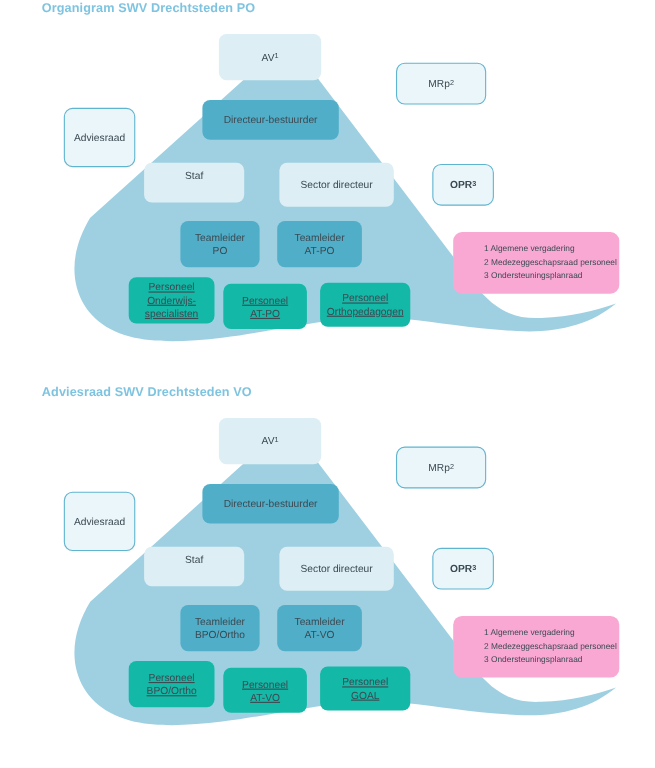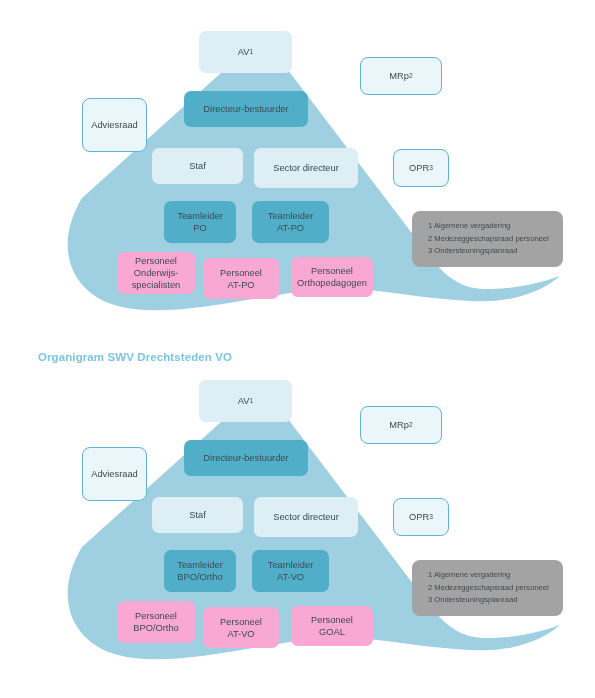--- a/index.html
+++ b/index.html
@@ -51,21 +51,22 @@
     display: flex;
     align-items: center;
     justify-content: center;
     text-align: center;
     color: #3c4a52;
     font-size: 9.3px;
     line-height: 12px;
     padding: 18px 4px;
   }
   .node-light {
-    background: #f9a8d4;
+    background: #14b8a6;
+    text-decoration: underline;
   }
   .node-pale {
     background: #ddeef4;
   }
   .node-dark {
     background: #51aec9;
   }
   .node-outlined {
     background: #eaf6fa;
     border: 1.4px solid #5fb4cf;
@@ -75,51 +76,52 @@
   .sup {
     font-size: 6.6px;
     vertical-align: super;
     line-height: 0;
   }
 
   
   .legend {
     position: absolute;
     box-sizing: border-box;
-    background: #a3a3a3;
+    background: #f9a8d4;
     border-radius: 8px;
-    padding: 9px 12px 10px 16px;
+    padding: 9px 12px 10px 28px;
   }
   .legend-line {
     font-size: 7.6px;
     line-height: 12.5px;
     color: #3c4a52;
     white-space: nowrap;
   }
 
   
   .n-av           { left: 199px; top: 31px;  width: 93px;  height: 42px; }
   .n-mrp          { left: 360px; top: 57px;  width: 82px;  height: 38px; }
-  .n-adviesraad   { left: 58px;  top: 98px;  width: 65px;  height: 54px; margin-left: 24px; }
+  .n-adviesraad   { left: 58px;  top: 98px;  width: 65px;  height: 54px; }
   .n-directeur    { left: 184px; top: 91px;  width: 124px; height: 25px; }
-  .n-staf         { left: 152px; top: 148px; width: 91px;  height: 28px; }
+  .n-staf         { left: 131px; top: 148px; width: 91px;  height: 28px; align-items: flex-end; }
   .n-sector       { left: 254px; top: 148px; width: 104px;  height: 40px; }
-  .n-opr          { left: 393px; top: 149px; width: 56px;  height: 36px; }
+  .n-opr          { left: 393px; top: 149px; width: 56px;  height: 36px; font-weight: bold; }
   .n-teamleider-1 { left: 164px; top: 201px; width: 72px;  height: 42px; }
   .n-teamleider-2 { left: 252px; top: 201px; width: 77px;  height: 42px; }
   .n-pers-1       { left: 117px; top: 252px; width: 78px;  height: 42px; }
   .n-pers-2       { left: 203px; top: 258px; width: 76px;  height: 41px; }
   .n-pers-3       { left: 291px; top: 257px; width: 82px;  height: 40px; }
   .n-legend       { left: 412px; top: 211px; width: 151px; height: 56px; }
 </style>
 </head>
 <body>
 
 <div class="organigram" id="organigram-po">
 
+  <div class="chart-title">Organigram SWV Drechtsteden PO</div>
 
   <svg class="blob-layer" viewBox="0 0 595 349" xmlns="http://www.w3.org/2000/svg">
     <path d="M 246,54
              C 262,50 276,56 288,70
              L 430,257
              C 452,285 470,290 492,289
              C 520,288 540,283 560,276
              C 536,296 505,303 470,301
              C 430,299 400,293 368,290
              C 330,287 300,291 272,296
@@ -200,21 +202,21 @@
 
   <div class="legend n-legend">
     <div class="legend-line">1 Algemene vergadering</div>
     <div class="legend-line">2 Medezeggeschapsraad personeel</div>
     <div class="legend-line">3 Ondersteuningsplanraad</div>
   </div>
 </div>
 
 <div class="organigram" id="organigram-vo">
 
-  <div class="chart-title">Organigram SWV Drechtsteden VO</div>
+  <div class="chart-title">Adviesraad SWV Drechtsteden VO</div>
 
   <svg class="blob-layer" viewBox="0 0 595 349" xmlns="http://www.w3.org/2000/svg">
     <path d="M 246,54
              C 262,50 276,56 288,70
              L 430,257
              C 452,285 470,290 492,289
              C 520,288 540,283 560,276
              C 536,296 505,303 470,301
              C 430,299 400,293 368,290
              C 330,287 300,291 272,296

